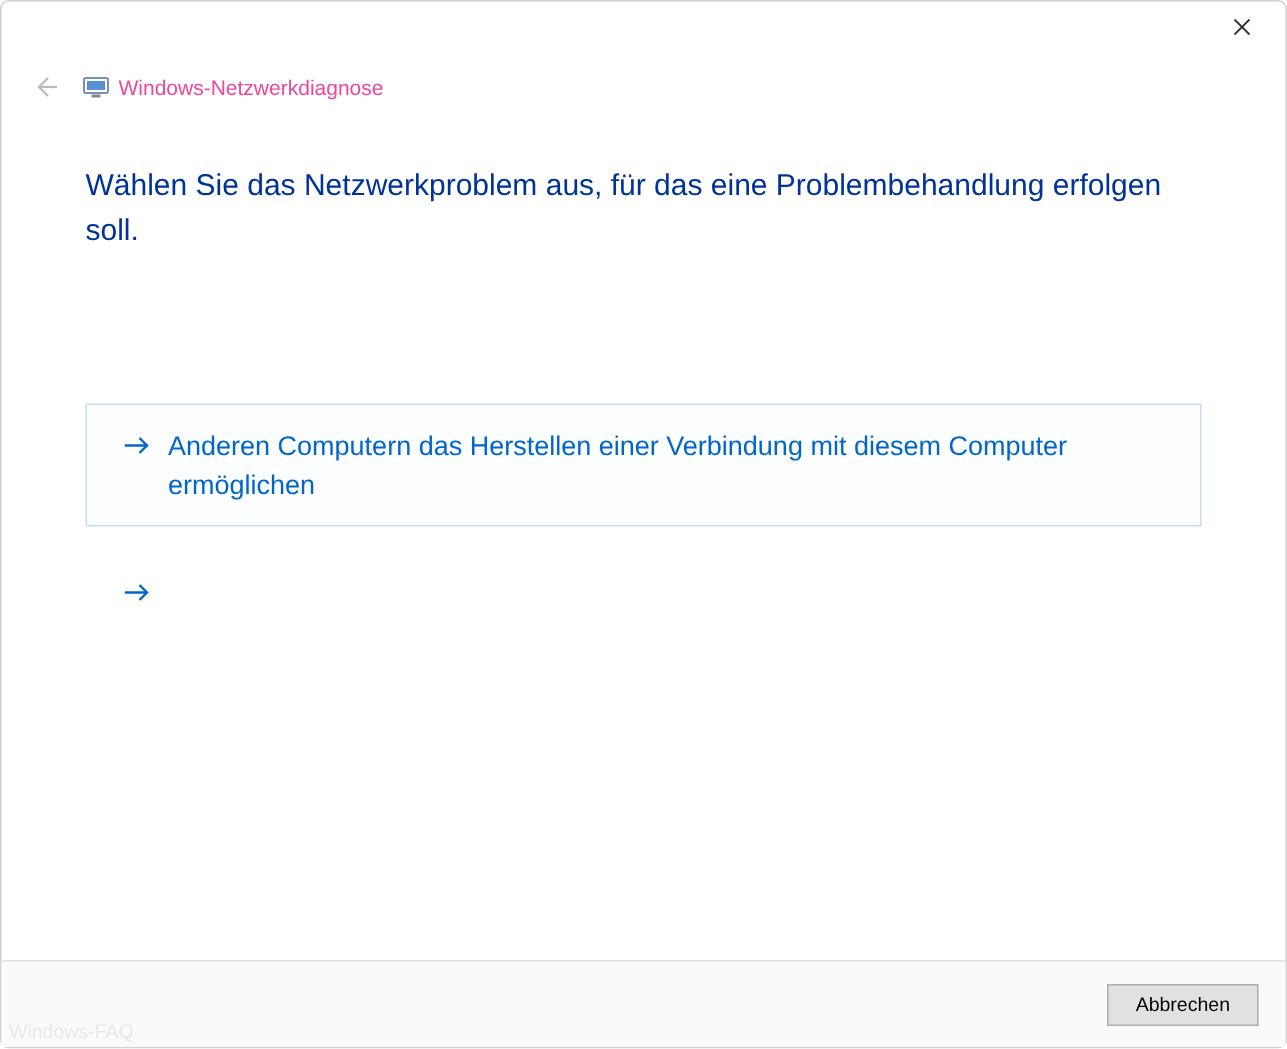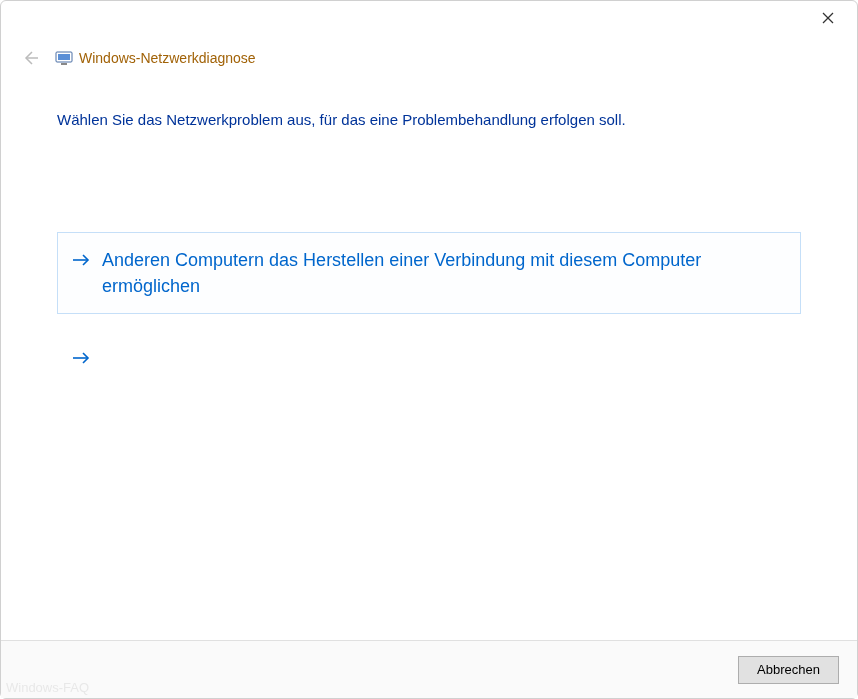--- a/index.html
+++ b/index.html
@@ -66,37 +66,37 @@
       align-items: center;
       justify-content: center;
       margin-right: 6px;
     }
     .app-title-wrap {
       display: flex;
       align-items: center;
     }
     .app-title {
       font-size: 14px;
-      color: #a16207;
+      color: #ec4899;
     }
     .content {
       flex: 1;
       padding: 40px 56px 0 56px;
     }
     .page-heading {
-      font-size: 15px;
+      font-size: 20px;
       color: #003399;
       font-weight: 400;
       line-height: 1.5;
       margin-bottom: 100px;
     }
     .option {
       display: flex;
       align-items: flex-start;
-      padding: 14px 14px;
+      padding: 14px 24px;
       cursor: pointer;
       gap: 10px;
       margin-bottom: 16px;
     }
     .option.selected {
       border: 1px solid #c5dff8;
       background: #fdfeff;
     }
     .option:not(.selected) {
       border: 1px solid transparent;

